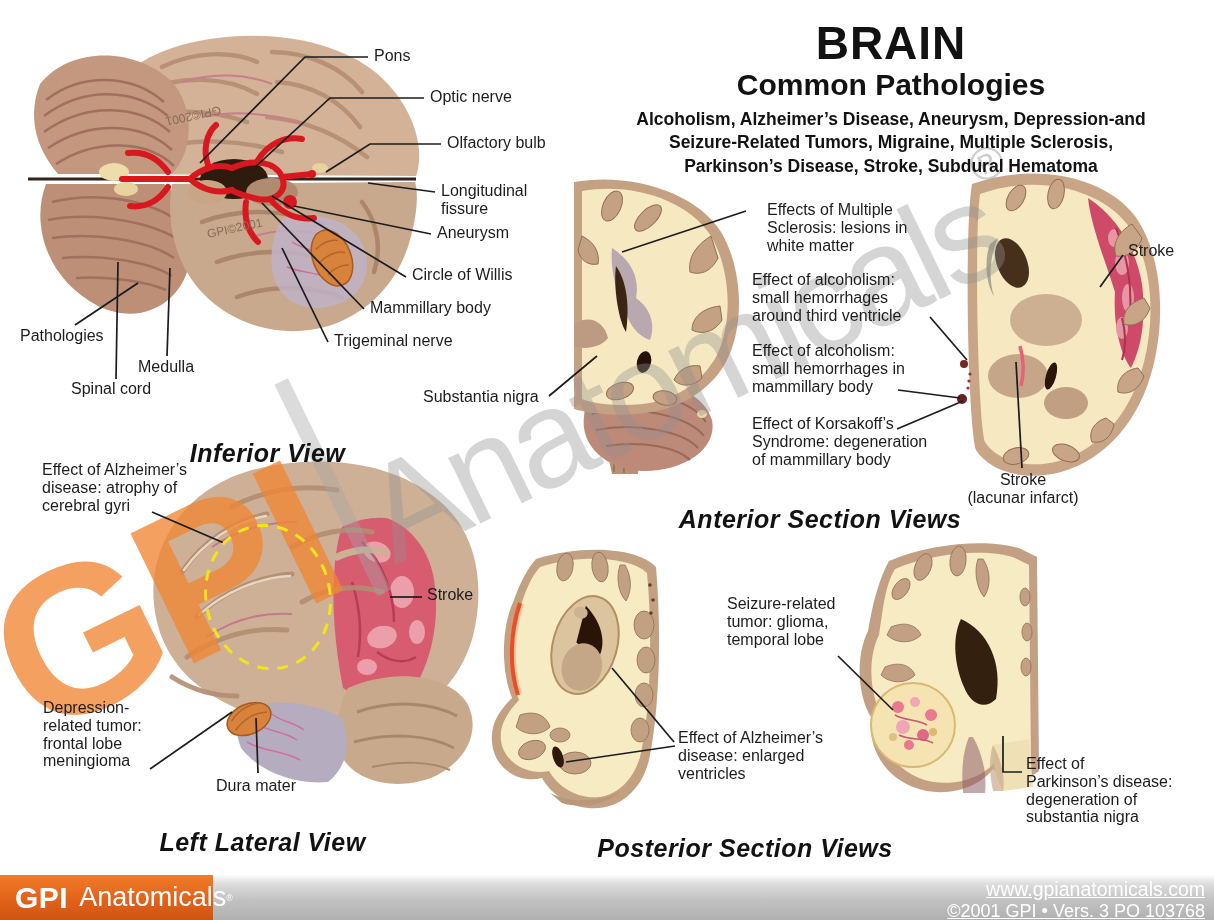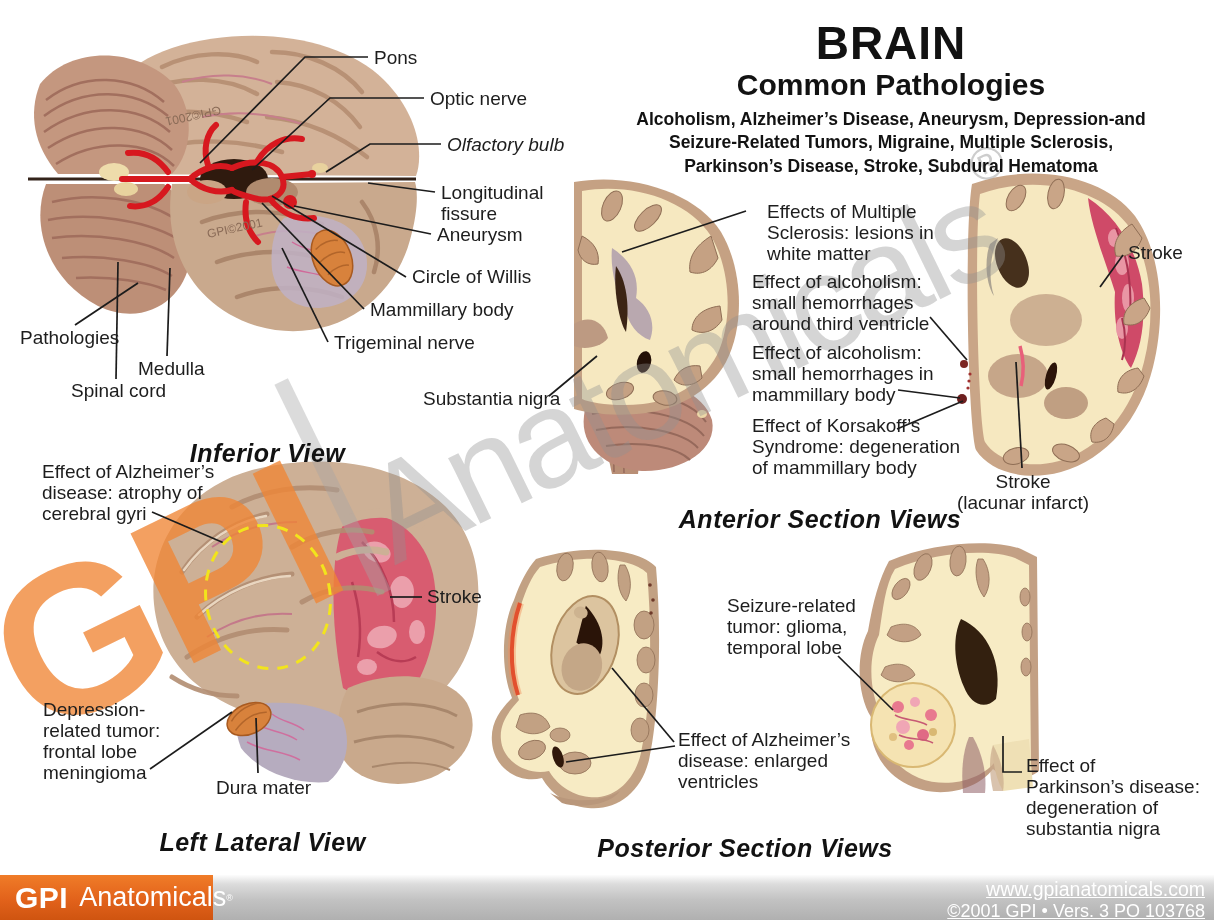--- a/index.html
+++ b/index.html
@@ -7,21 +7,21 @@
           font-family:"Liberation Sans","DejaVu Sans",sans-serif;}
   .fig{position:absolute;z-index:2;}
   .watermark{position:absolute;left:48px;top:510px;height:250px;z-index:4;white-space:nowrap;
              transform:rotate(-26deg);transform-origin:0 100%;pointer-events:none;line-height:250px;}
   .wm-gpi{font-size:210px;font-weight:bold;color:rgba(239,133,52,0.78);letter-spacing:-4px;}
   .wm-sep{display:inline-block;width:15px;height:235px;background:rgba(165,165,165,0.40);
           margin:0 14px 0 18px;vertical-align:-20px;}
   .wm-rest{font-size:138px;color:rgba(145,145,145,0.38);letter-spacing:-6px;}
   .wm-reg{font-size:46px;color:rgba(150,150,150,0.48);vertical-align:86px;margin-left:6px;}
   .overlay{position:absolute;left:0;top:0;z-index:6;pointer-events:none;}
-  .label{position:absolute;z-index:7;font-size:19px;line-height:1.11;color:#1d1d1d;white-space:pre-line;}
+  .label{position:absolute;z-index:7;font-size:16px;line-height:1.11;color:#1d1d1d;white-space:pre-line;}
   .caption{position:absolute;z-index:7;font-size:25px;font-weight:bold;font-style:italic;
            color:#121212;text-align:center;letter-spacing:0.5px;}
   .header{position:absolute;left:560px;top:20px;width:662px;text-align:center;z-index:7;color:#121212;}
   .header .title{font-size:46px;font-weight:bold;letter-spacing:1px;line-height:1;}
   .header .subtitle{font-size:30px;font-weight:bold;margin-top:3px;line-height:1.05;}
   .header .desc{font-size:17.5px;font-weight:bold;line-height:23.5px;margin-top:7px;white-space:pre-line;}
   .footer{position:absolute;left:0;bottom:0;width:1214px;height:45px;z-index:8;
           background:linear-gradient(180deg,#fdfdfd 0%,#dcdcdc 20%,#c2c2c2 55%,#b0b0b0 100%);}
   .footer-logo{position:absolute;left:0;top:0;width:213px;height:45px;
                background:linear-gradient(180deg,#f07c28 0%,#e2621b 55%,#cf5410 100%);
@@ -336,21 +336,21 @@
       <polyline points="838,656 893,710"></polyline>
       <polyline points="674,742 612,668"></polyline>
       <polyline points="675,746 566,762"></polyline>
       <polyline points="1022,772 1003,772 1003,736"></polyline>
     </g>
     <ellipse cx="268" cy="597" rx="62" ry="72" fill="none" stroke="#f2e41c" stroke-width="3" stroke-dasharray="11 9" transform="rotate(-12 268 597)"></ellipse>
   </svg>
 
   <div class="label" style="left:374px;top:47px;">Pons</div>
   <div class="label" style="left:430px;top:88px;">Optic nerve</div>
-  <div class="label" style="left:447px;top:134px;font-style:italic;">Olfactory bulb</div>
+  <div class="label" style="left:447px;top:134px;">Olfactory bulb</div>
   <div class="label" style="left:441px;top:182px;">Longitudinal
 fissure</div>
   <div class="label" style="left:437px;top:224px;">Aneurysm</div>
   <div class="label" style="left:412px;top:266px;">Circle of Willis</div>
   <div class="label" style="left:370px;top:299px;">Mammillary body</div>
   <div class="label" style="left:334px;top:332px;">Trigeminal nerve</div>
   <div class="label" style="left:20px;top:327px;">Pathologies</div>
   <div class="label" style="left:138px;top:358px;">Medulla</div>
   <div class="label" style="left:71px;top:380px;">Spinal cord</div>
   <div class="caption" style="left:140px;top:423px;width:255px;margin-top:16px;">Inferior View</div>

